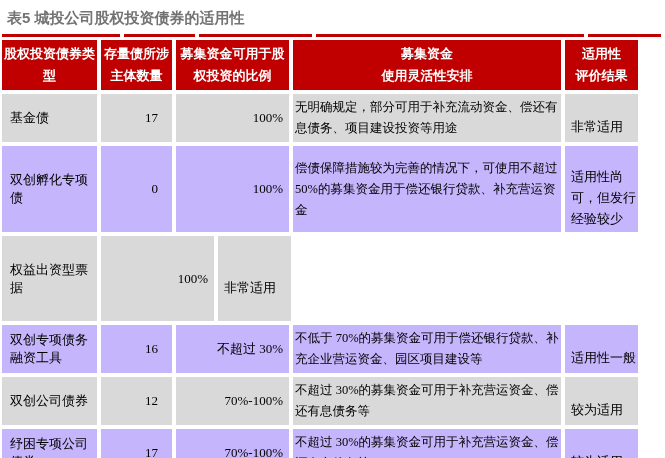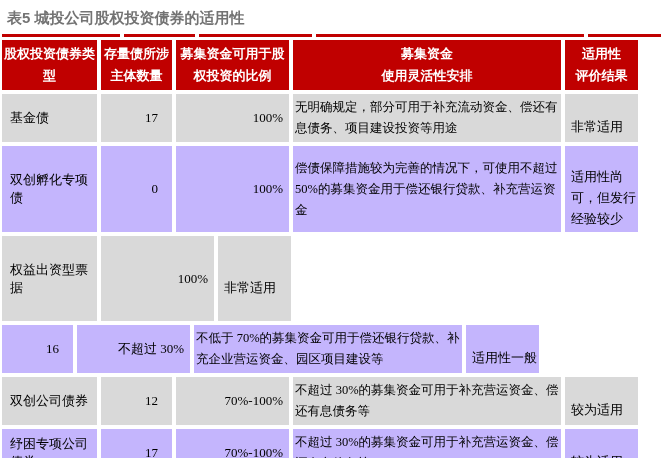--- a/index.html
+++ b/index.html
@@ -90,20 +90,21 @@
       <div class="c c5">适用性尚可，但发行经验较少</div>
     </div>
 
     <div class="row r3 shade-a">
       <div class="c c1">权益出资型票据</div>
       <div class="c c3">100%</div>
       <div class="c c5">非常适用</div>
     </div>
 
     <div class="row r4 shade-b">
+      <div class="c c1">双创专项债务融资工具</div>
       <div class="c c2">16</div>
       <div class="c c3">不超过 30%</div>
       <div class="c c4">不低于 70%的募集资金可用于偿还银行贷款、补充企业营运资金、园区项目建设等</div>
       <div class="c c5">适用性一般</div>
     </div>
 
     <div class="row r5 shade-a">
       <div class="c c1">双创公司债券</div>
       <div class="c c2">12</div>
       <div class="c c3">70%-100%</div>

